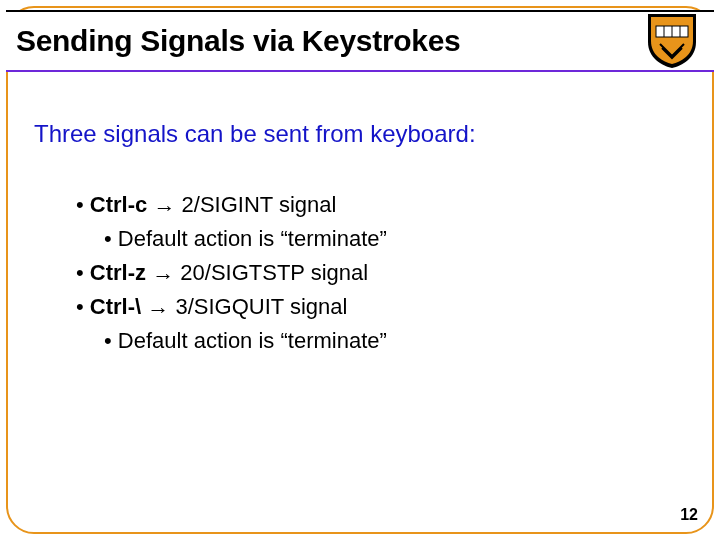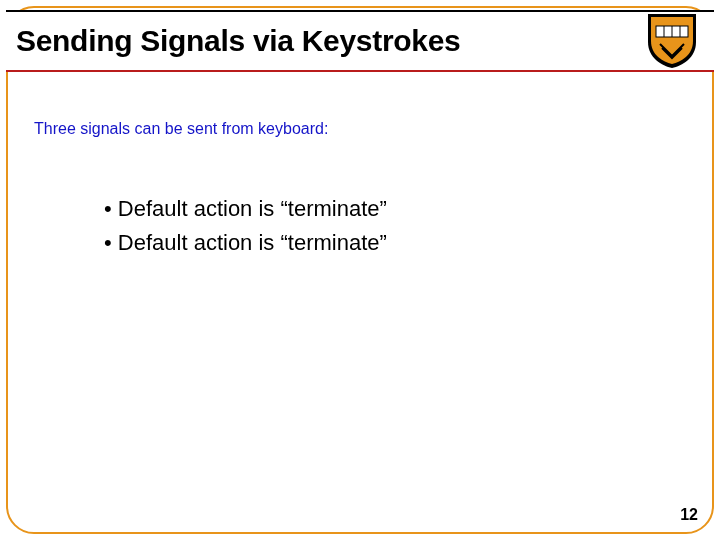--- a/index.html
+++ b/index.html
@@ -20,21 +20,21 @@
     border: 2.5px solid #e8941a;
     border-radius: 28px;
   }
   .title-bar {
     position: absolute;
     top: 10px;
     left: 6px;
     right: 6px;
     height: 62px;
     border-top: 2px solid #000;
-    border-bottom: 2px solid #b91c1c;
+    border-bottom: 2px solid #6d28d9;
     display: flex;
     align-items: center;
     padding-left: 10px;
     padding-right: 76px;
     background: #fff;
   }
   .title-text {
     font-size: 30px;
     font-weight: bold;
     color: #000;
@@ -47,23 +47,23 @@
     width: 60px;
     height: 58px;
   }
   .content {
     position: absolute;
     top: 120px;
     left: 34px;
     right: 34px;
   }
   .lead {
-    font-size: 16px;
+    font-size: 24px;
     color: #1414c8;
-    margin-bottom: 54px;
+    margin-bottom: 40px;
   }
   .bullets {
     padding-left: 42px;
     font-size: 22px;
     color: #000;
     line-height: 1.55;
   }
   .b1::before { content: "• "; }
   .b2 { padding-left: 28px; }
   .b2::before { content: "• "; }
@@ -98,21 +98,39 @@
     <line x1="38" y1="14" x2="38" y2="25" stroke="#000" stroke-width="1"></line>
     <path d="M18 32 L30 44 L42 32" fill="none" stroke="#000" stroke-width="2"></path>
     <path d="M20 36 L30 46 L40 36" fill="none" stroke="#000" stroke-width="2"></path>
   </svg>
 </div>
 
 <div class="content">
   <div class="lead">Three signals can be sent from keyboard:</div>
   <div class="bullets">
 
+    <div class="b1">
+      <span class="key">Ctrl-c</span>
+      <span> </span>
+      <span class="arrow">→</span>
+      <span> 2/SIGINT signal</span>
+    </div>
     <div class="b2">Default action is “terminate”</div>
 
+    <div class="b1">
+      <span class="key">Ctrl-z</span>
+      <span> </span>
+      <span class="arrow">→</span>
+      <span> 20/SIGTSTP signal</span>
+    </div>
 
+    <div class="b1">
+      <span class="key">Ctrl-\</span>
+      <span> </span>
+      <span class="arrow">→</span>
+      <span> 3/SIGQUIT signal</span>
+    </div>
     <div class="b2">Default action is “terminate”</div>
 
   </div>
 </div>
 
 <div class="page-num">12</div>
 
 </body></html>

